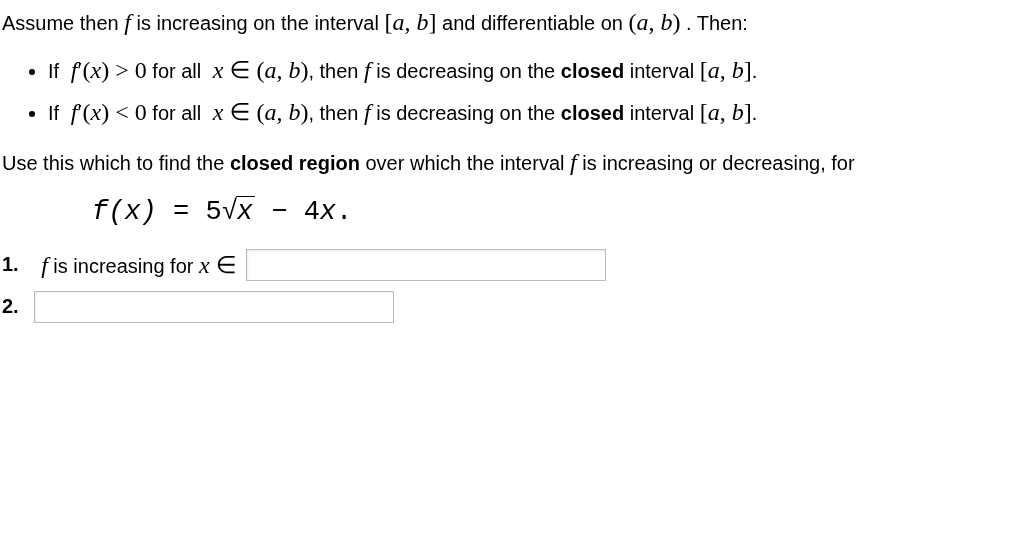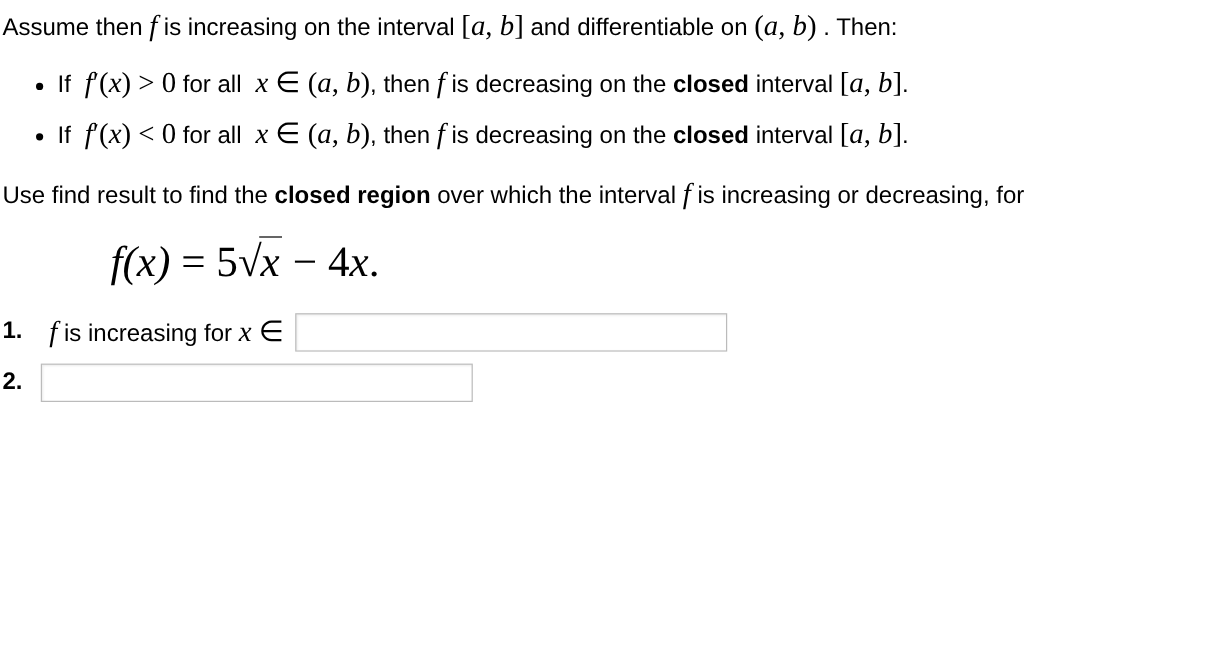--- a/index.html
+++ b/index.html
@@ -29,22 +29,22 @@
   }
   ul.bullets li {
     margin-bottom: 6px;
     line-height: 1.5;
   }
   .bold { font-weight: bold; text-align: right; }
   .eqnblock {
     margin: 18px 0 22px 90px;
   }
   .eqn {
-    font-family: Liberation Serif, serif;
-    font-size: 36px;
+    font-family: Liberation Mono, monospace;
+    font-size: 27px;
     font-style: italic;
   }
   .qline {
     margin: 10px 0;
     display: flex;
     align-items: center;
   }
   .qnum {
     font-weight: bold;
     min-width: 28px;
@@ -96,21 +96,21 @@
     <span class="math">&nbsp;<span class="mathital">f</span>′(<span class="mathital">x</span>) &lt; 0</span>
     <span> for all </span>
     <span class="math">&nbsp;<span class="mathital">x</span> ∈ (<span class="mathital">a</span>, <span class="mathital">b</span>)</span><span>, then </span>
     <span class="math mathital">f</span>
     <span> is decreasing on the </span><span class="bold">closed</span><span> interval </span>
     <span class="math">[<span class="mathital">a</span>, <span class="mathital">b</span>]</span><span>.</span>
   </li>
 </ul>
 
 <div class="para">
-  <span>Use find result to find the </span><span class="bold">closed region</span><span> over which the interval </span>
+  <span>Use this which to find the </span><span class="bold">closed region</span><span> over which the interval </span>
   <span class="math mathital">f</span>
   <span> is increasing or decreasing, for</span>
 </div>
 
 <div class="eqnblock">
   <span class="eqn">
     <span>f(x) <span style="font-style:normal;">=</span> <span style="font-style:normal;">5</span></span><span class="sqrt"><span style="font-style:normal;">√</span><span class="rad">x</span></span><span> <span style="font-style:normal;">− 4</span>x<span style="font-style:normal;">.</span></span>
   </span>
 </div>
 

